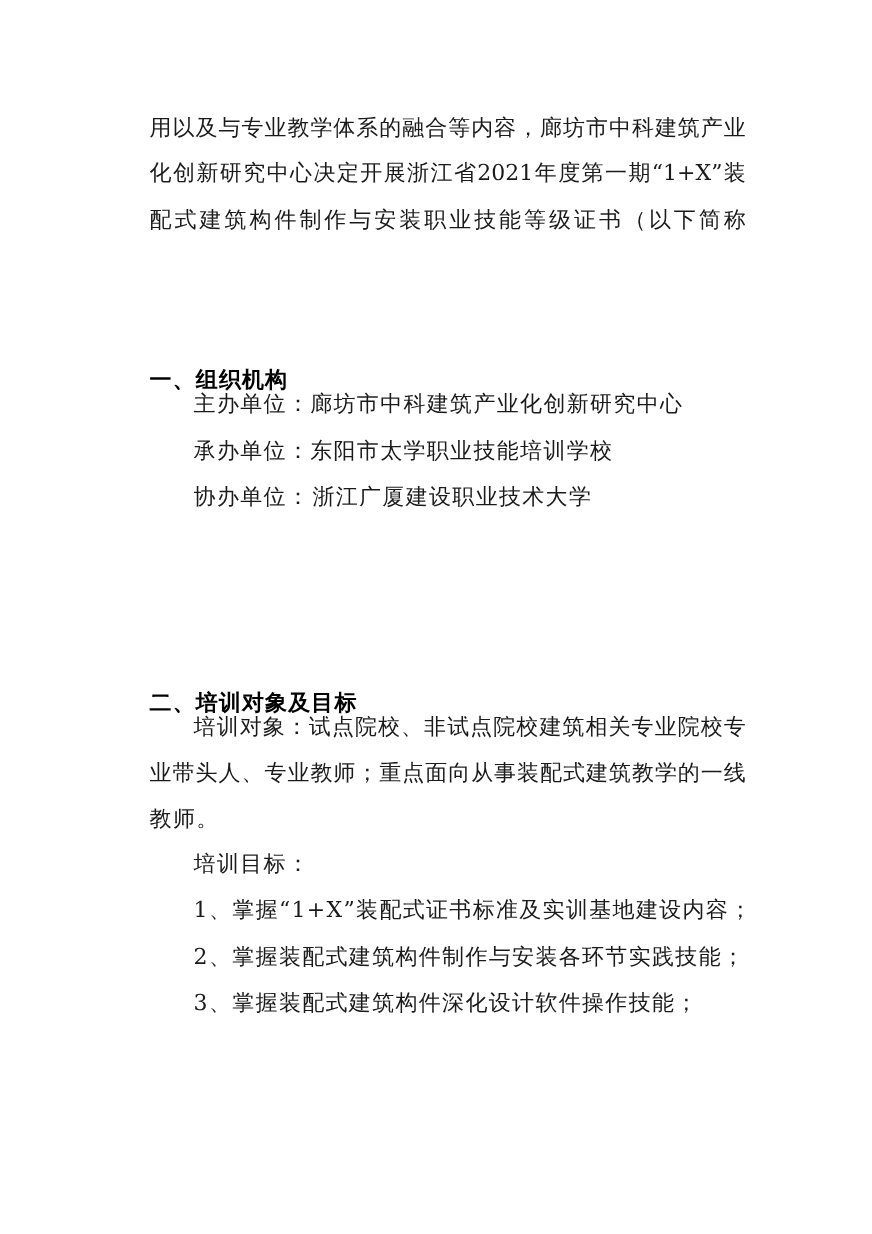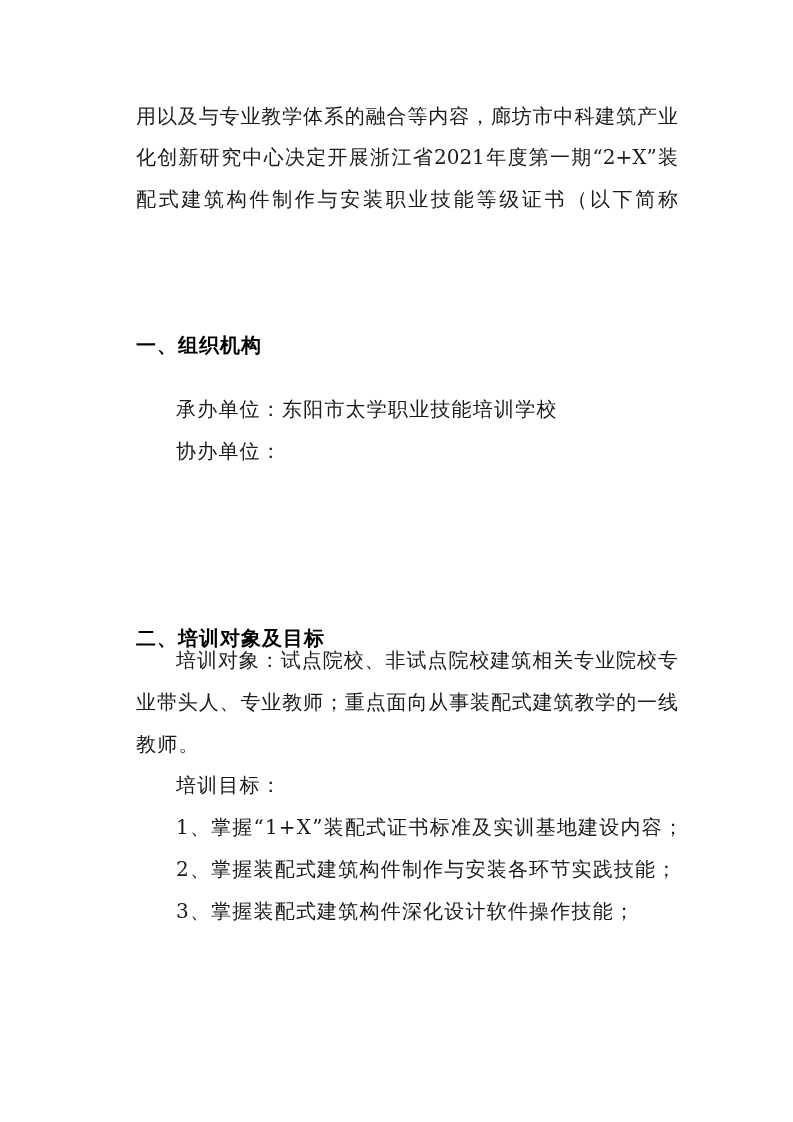--- a/index.html
+++ b/index.html
@@ -10,26 +10,28 @@
     .justify { width: 542px; text-align: justify; text-align-last: justify; letter-spacing: 0; }
     .indent { left: 176px; }
     .sub { left: 284px; }
     .heading { font-family: "DejaVu Sans", "Liberation Sans", sans-serif; font-weight: bold; font-size: 20px; letter-spacing: 1px; color: #000; margin-top: 20px; }
   </style>
 </head>
 <body>
 
 <div class="page">
   <div class="line justify" style="top:104px">用以及与专业教学体系的融合等内容，廊坊市中科建筑产业</div>
-  <div class="line justify" style="top:145px">化创新研究中心决定开展浙江省2021年度第一期“2+X”装</div>
+  <div class="line justify" style="top:145px">化创新研究中心决定开展浙江省2021年度第一期“1+X”装</div>
   <div class="line justify" style="top:187px">配式建筑构件制作与安装职业技能等级证书（以下简称</div>
 
   <div class="line heading" style="top:313px">一、组织机构</div>
+  <div class="line indent" style="top:355px">主办单位：廊坊市中科建筑产业化创新研究中心</div>
   <div class="line indent" style="top:397px">承办单位：东阳市太学职业技能培训学校</div>
   <div class="line indent" style="top:439px">协办单位：</div>
+  <div class="line sub" style="top:439px">浙江广厦建设职业技术大学</div>
 
   <div class="line heading" style="top:606px">二、培训对象及目标</div>
   <div class="line indent" style="top:648px; width:502px; text-align:justify; text-align-last:justify; letter-spacing:0;">培训对象：试点院校、非试点院校建筑相关专业院校专</div>
   <div class="line justify" style="top:690px">业带头人、专业教师；重点面向从事装配式建筑教学的一线</div>
   <div class="line" style="top:732px">教师。</div>
   <div class="line indent" style="top:773px">培训目标：</div>
   <div class="line indent" style="top:815px">1、掌握“1+X”装配式证书标准及实训基地建设内容；</div>
   <div class="line indent" style="top:857px">2、掌握装配式建筑构件制作与安装各环节实践技能；</div>
   <div class="line indent" style="top:899px">3、掌握装配式建筑构件深化设计软件操作技能；</div>
 </div>

